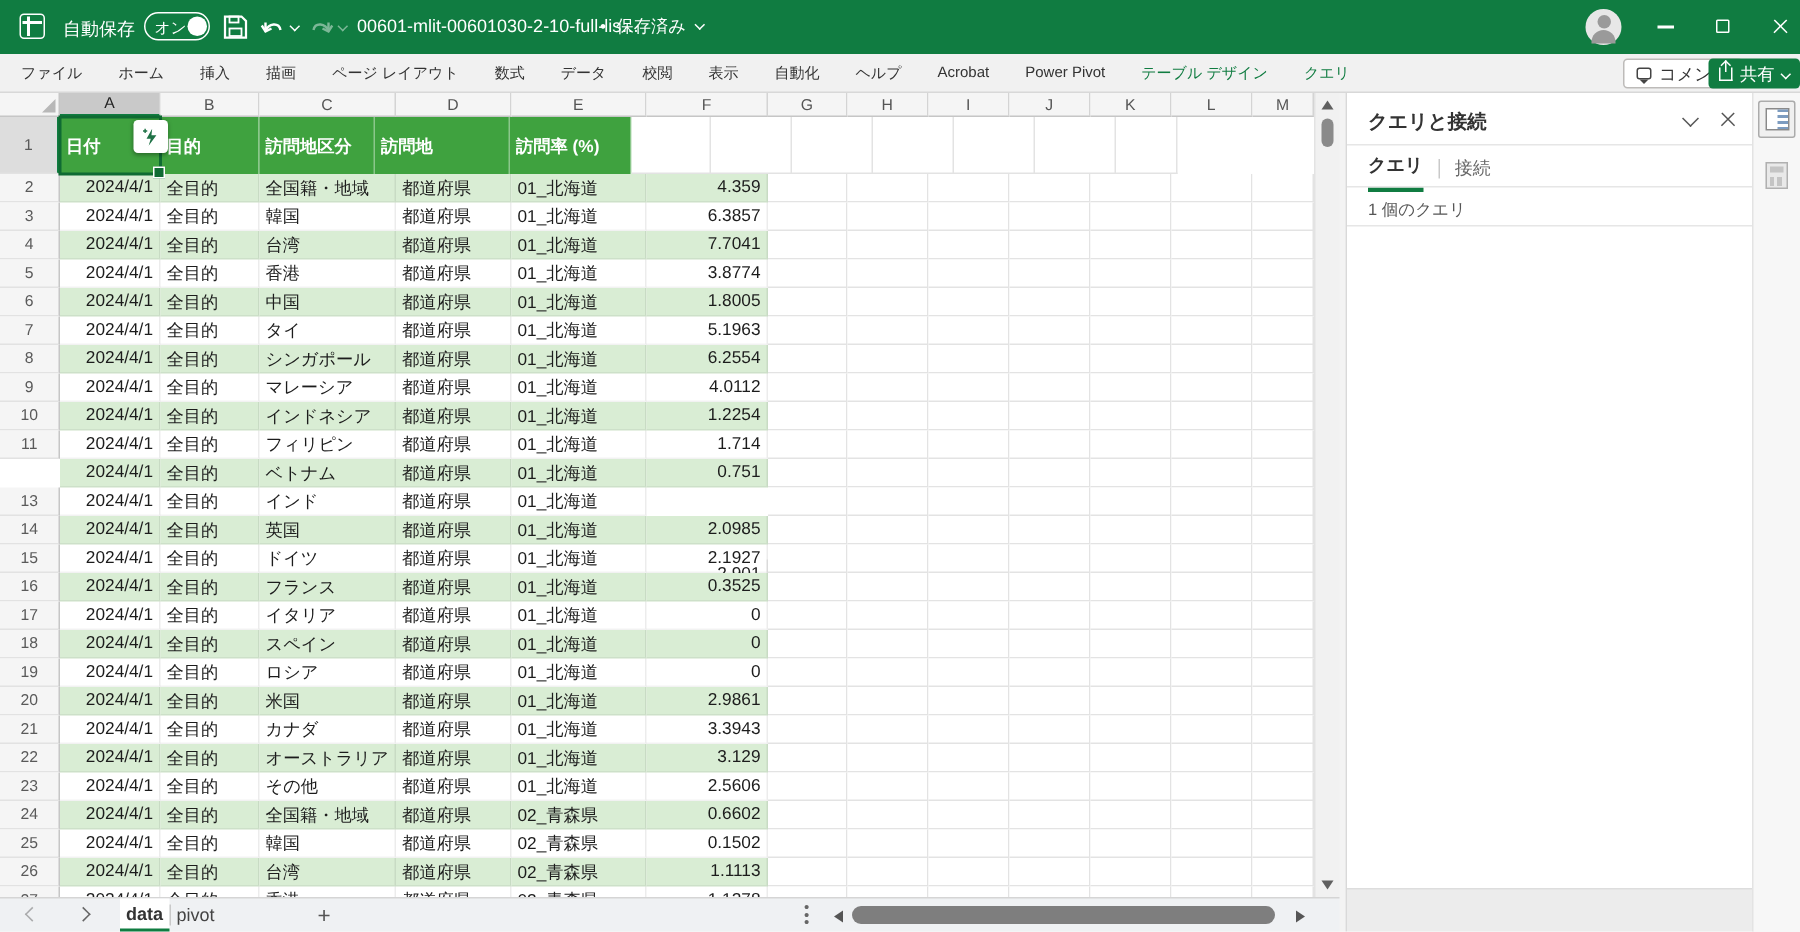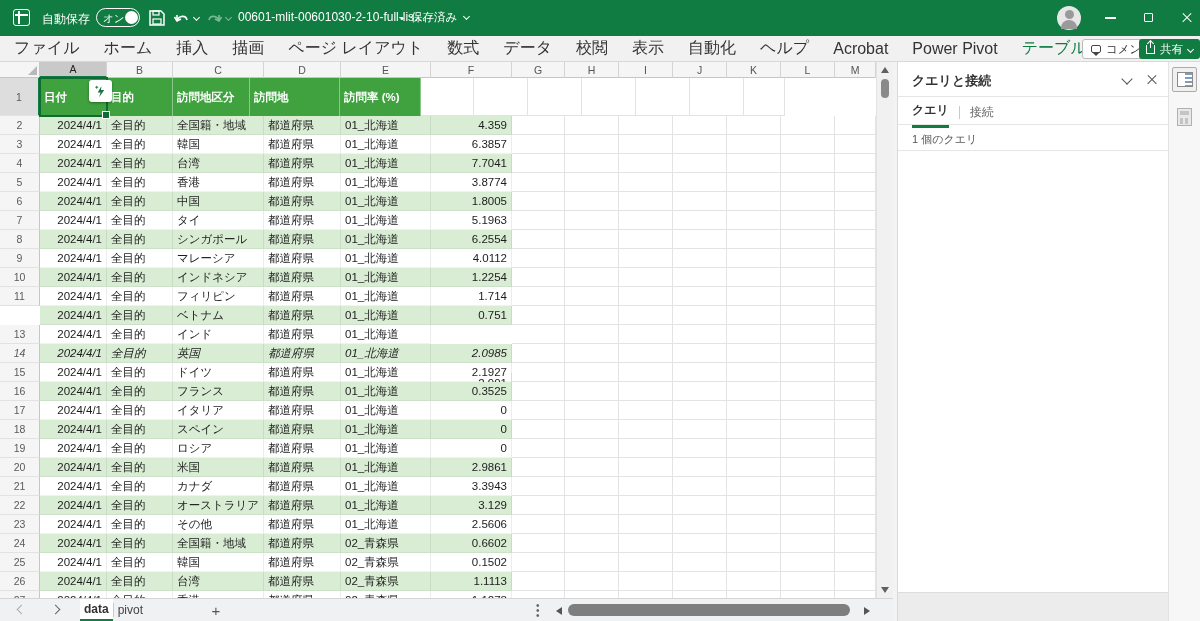--- a/index.html
+++ b/index.html
@@ -31,21 +31,21 @@
   #avatar:after { content:""; position:absolute; left:4px; top:14px; width:16px; height:9px; border-radius:8px 8px 0 0; background:#9a9a9a; }
   .winbtn { position:absolute; top:0; width:38px; height:36px; }
   .winbtn .bar { position:absolute; left:13px; top:17px; width:11px; height:1.5px; background:#fff; }
   .winbtn .box { position:absolute; left:14px; top:13px; width:9px; height:9px; border:1.2px solid #fff; border-radius:1px; }
   .winbtn .x1,.winbtn .x2 { position:absolute; left:13px; top:17px; width:12px; height:1.3px; background:#fff; }
   .winbtn .x1 { transform:rotate(45deg);} .winbtn .x2 { transform:rotate(-45deg);}
 
   
   #ribbon { position:absolute; left:0; top:36px; width:1200px; height:26px; background:#f1f1f1; border-bottom:1px solid #d8d8d8; }
   #ribbon-tabs { position:absolute; left:2px; top:0; height:25px; display:flex; align-items:center; }
-  .rtab { font-size:16px; color:#333; padding:0 12px; white-space:nowrap; }
+  .rtab { font-size:10px; color:#333; padding:0 12px; white-space:nowrap; }
   .rtab.ctx { color:#107C41; }
   #comment-btn { position:absolute; left:1082px; top:3px; height:20px; padding:0 8px; background:#fff; border:1px solid #bdbbb9;
     border-radius:3px; display:flex; align-items:center; gap:5px; font-size:11.5px; color:#333; }
   .bubble { width:10px; height:8px; border:1.2px solid #444; border-radius:2px; position:relative; }
   .bubble:after { content:""; position:absolute; left:1px; top:7px; border:3px solid transparent; border-top-color:#444; }
   #share-btn { position:absolute; left:1139px; top:3px; height:20px; padding:0 7px; background:#107C41; border-radius:3px;
     display:flex; align-items:center; gap:5px; font-size:11.5px; color:#fff;font-family:Liberation Serif, serif; }
   .share-glyph { width:9px; height:9px; border:1.2px solid #fff; border-top:none; position:relative; }
   .share-glyph:before { content:""; position:absolute; left:3px; top:-4px; width:1.3px; height:7px; background:#fff; }
   .share-glyph:after { content:""; position:absolute; left:1px; top:-4px; width:4px; height:4px; border-left:1.3px solid #fff; border-top:1.3px solid #fff; transform:rotate(45deg); }
@@ -432,21 +432,21 @@
         <div class="cell" style="width: 90px; height: 19px;">01_北海道</div>
         <div class="cell r" style="width: 81px; height: 21px; margin-top: 48px;">2.901</div>
         <div class="cell empty" style="width: 53px; height: 19px;"></div>
         <div class="cell empty" style="width: 54px; height: 19px;"></div>
         <div class="cell empty" style="width: 54px; height: 19px;"></div>
         <div class="cell empty" style="width: 54px; height: 19px;"></div>
         <div class="cell empty" style="width: 54px; height: 19px;"></div>
         <div class="cell empty" style="width: 54px; height: 19px;"></div>
         <div class="cell empty" style="width: 41px; height: 19px;"></div>
       </div>
-      <div class="xrow" style="height: 19px; font-style: italic;">
+      <div class="xrow" style="height: 19px;">
         <div class="rownum" style="height: 19px;">14</div>
         <div class="cell band r" style="width: 67px; height: 19px;">2024/4/1</div>
         <div class="cell band" style="width: 66px; height: 19px;">全目的</div>
         <div class="cell band" style="width: 91px; height: 19px;">英国</div>
         <div class="cell band" style="width: 77px; height: 19px;">都道府県</div>
         <div class="cell band" style="width: 90px; height: 19px;">01_北海道</div>
         <div class="cell band r" style="width: 81px; height: 19px;">2.0985</div>
         <div class="cell empty" style="width: 53px; height: 19px;"></div>
         <div class="cell empty" style="width: 54px; height: 19px;"></div>
         <div class="cell empty" style="width: 54px; height: 19px;"></div>

